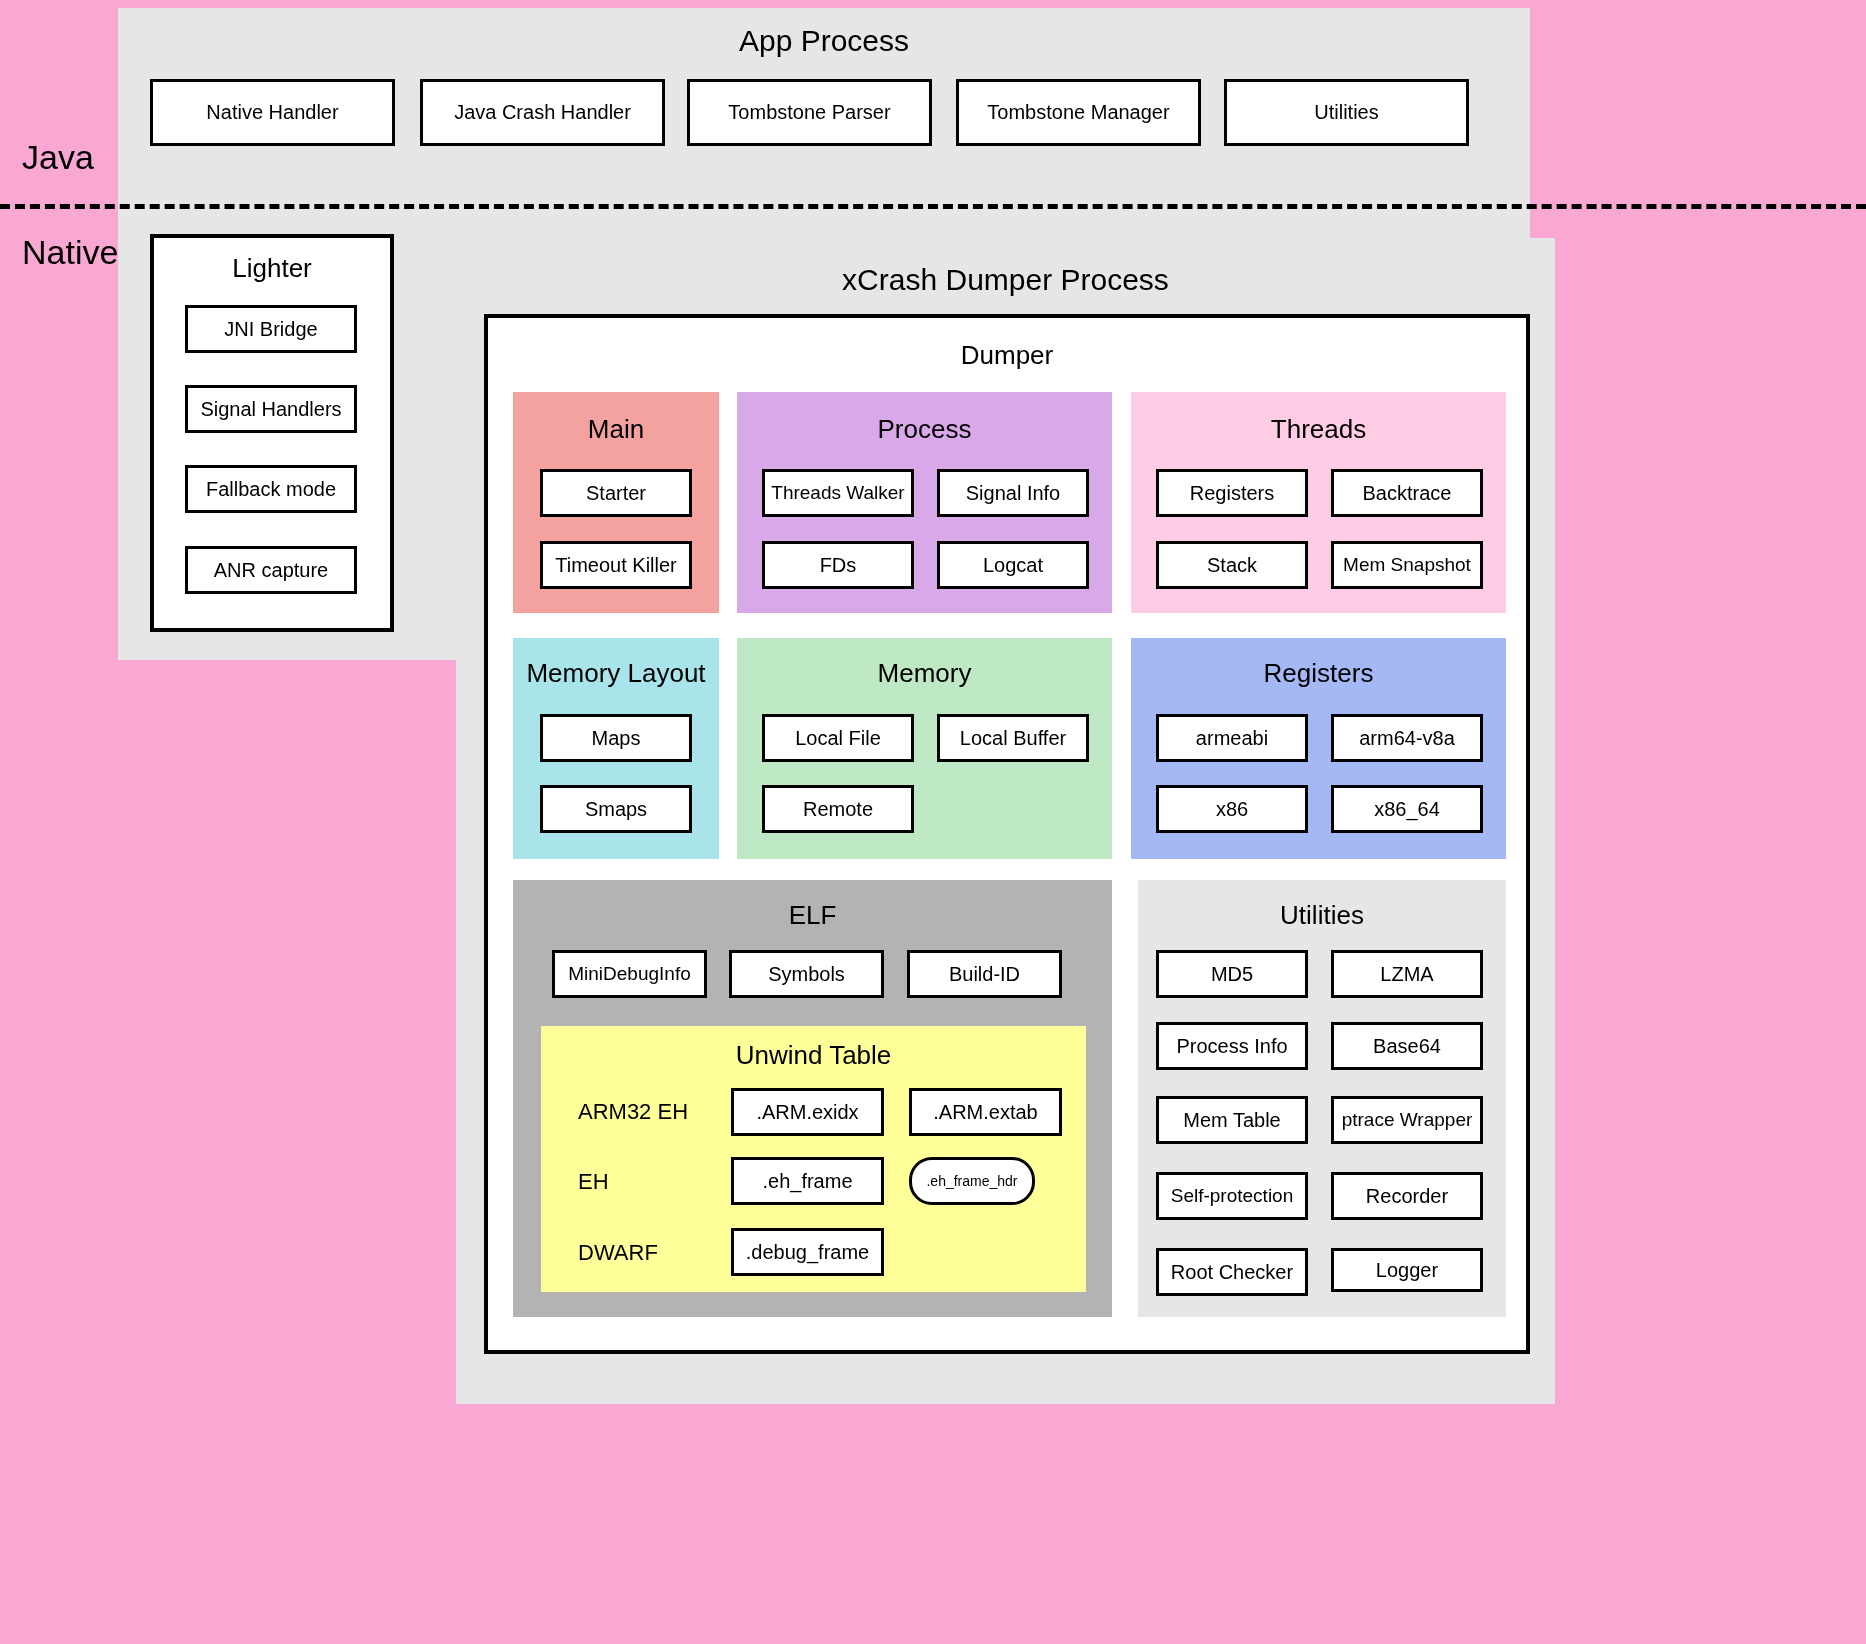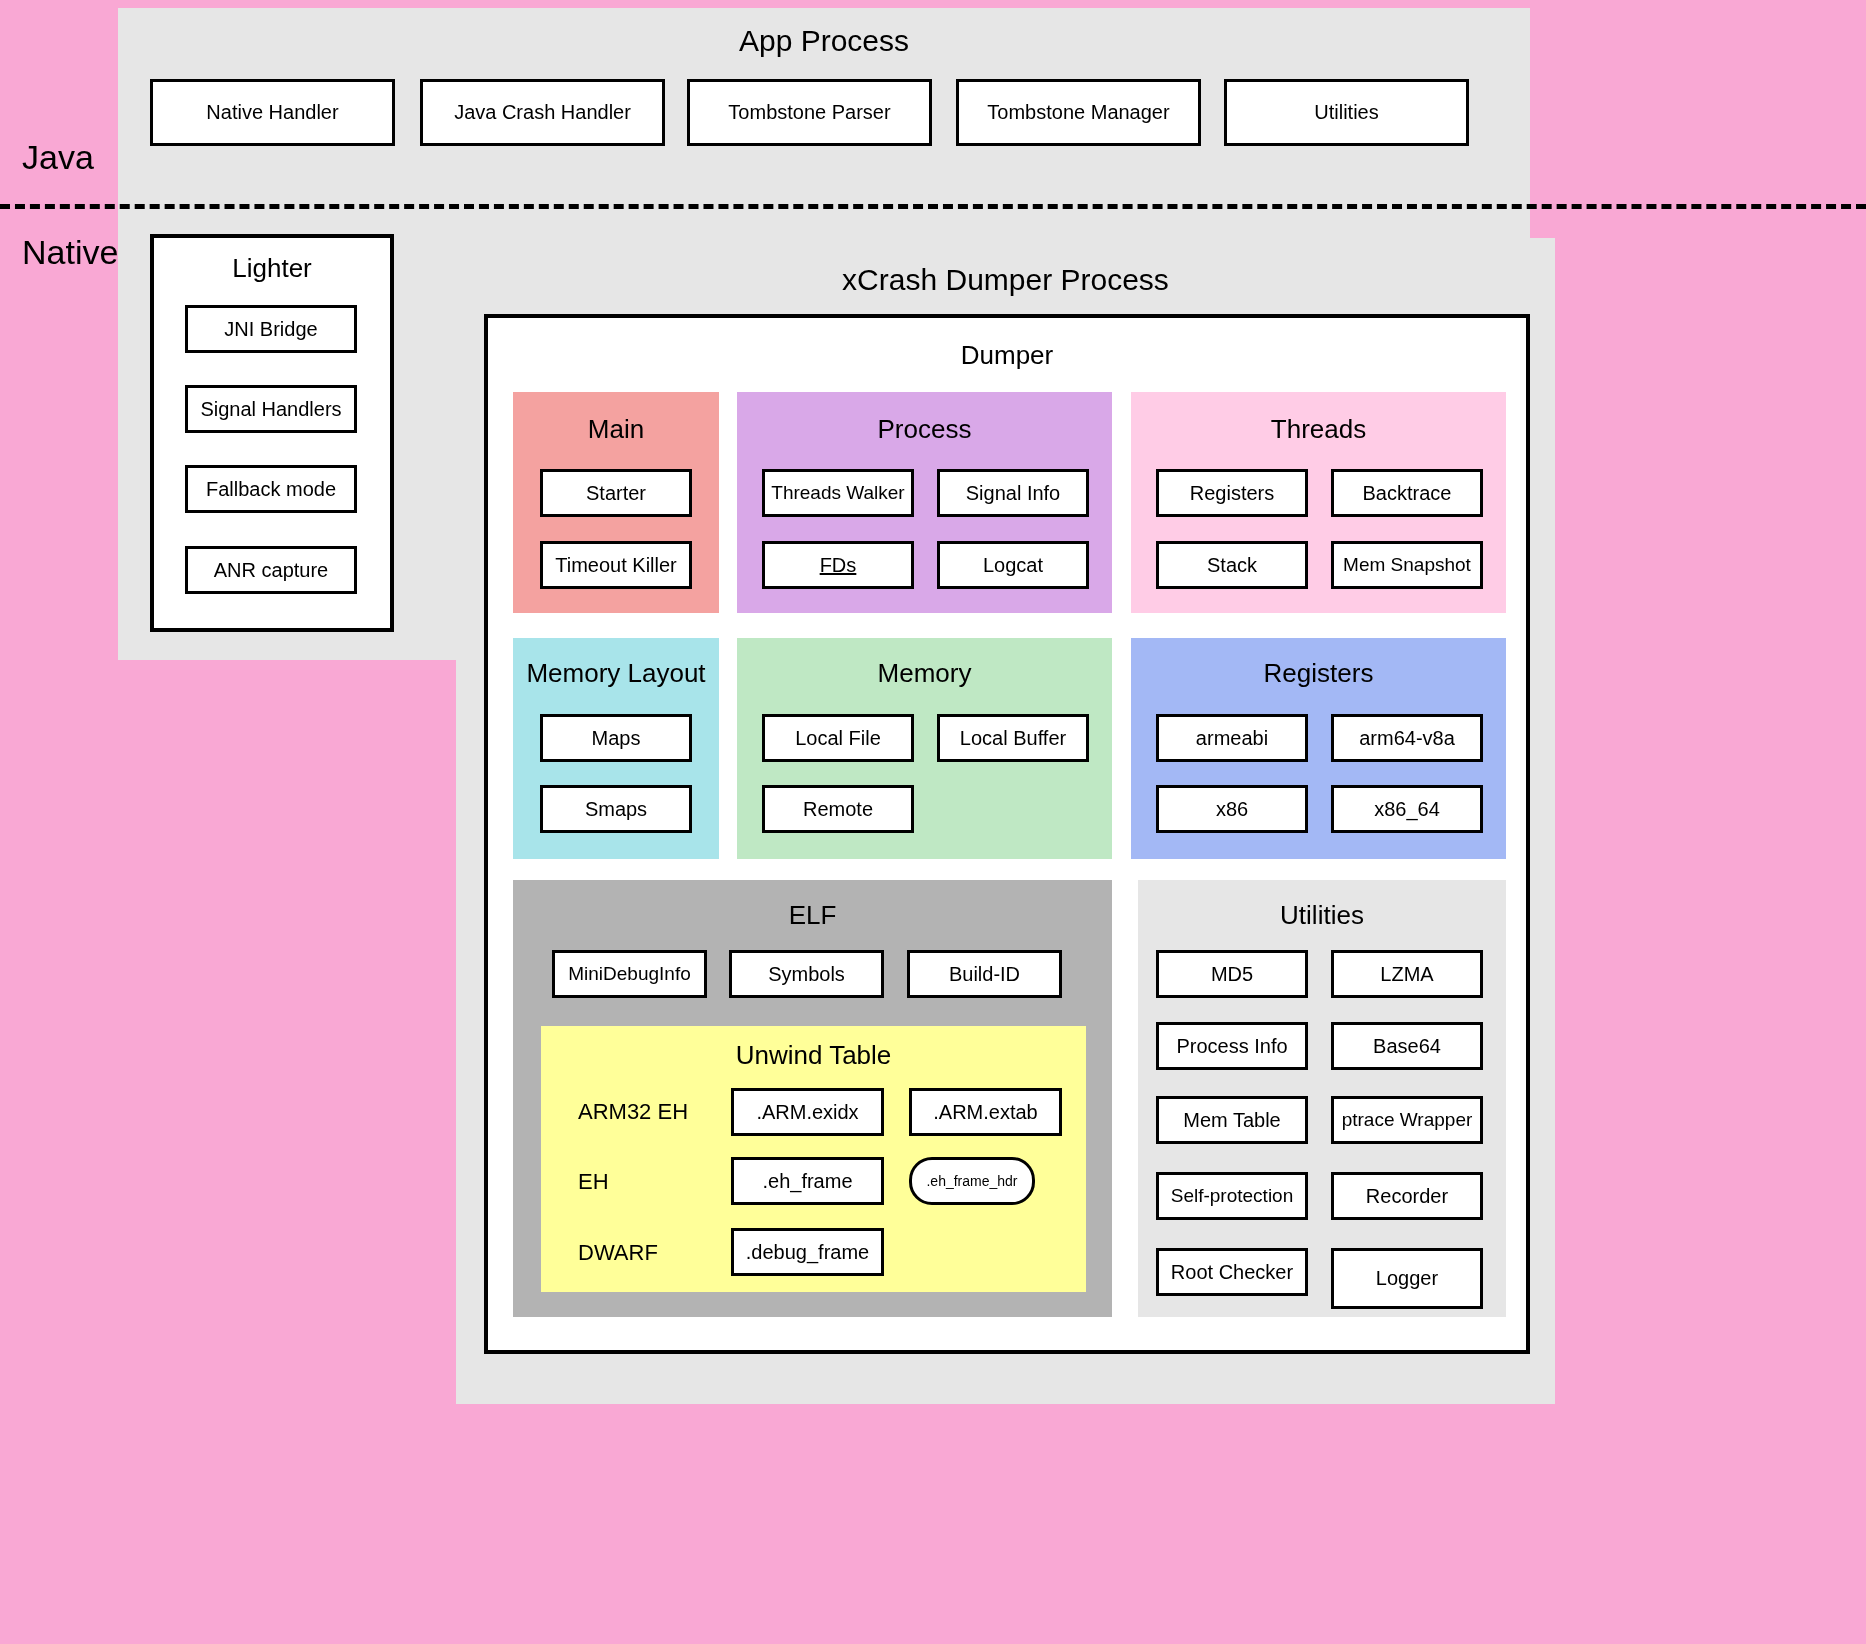--- a/index.html
+++ b/index.html
@@ -129,21 +129,21 @@
 
   <div class="abs panel" style="left:513px;top:392px;width:206px;height:221px;background:#f4a2a0;"></div>
   <div class="abs panel-title" style="left:513px;top:416px;width:206px;">Main</div>
   <div class="abs hardbox" style="left:540px;top:469px;width:152px;height:48px;">Starter</div>
   <div class="abs hardbox" style="left:540px;top:541px;width:152px;height:48px;">Timeout Killer</div>
 
   <div class="abs panel" style="left:737px;top:392px;width:375px;height:221px;background:#d9a8e8;"></div>
   <div class="abs panel-title" style="left:737px;top:416px;width:375px;">Process</div>
   <div class="abs hardbox" style="left:762px;top:469px;width:152px;height:48px;font-size:19px;">Threads Walker</div>
   <div class="abs hardbox" style="left:937px;top:469px;width:152px;height:48px;">Signal Info</div>
-  <div class="abs hardbox" style="left:762px;top:541px;width:152px;height:48px;text-decoration:underline;">FDs</div>
+  <div class="abs hardbox" style="left:762px;top:541px;width:152px;height:48px;">FDs</div>
   <div class="abs hardbox" style="left:937px;top:541px;width:152px;height:48px;">Logcat</div>
 
   <div class="abs panel" style="left:1131px;top:392px;width:375px;height:221px;background:#ffcce6;"></div>
   <div class="abs panel-title" style="left:1131px;top:416px;width:375px;">Threads</div>
   <div class="abs hardbox" style="left:1156px;top:469px;width:152px;height:48px;">Registers</div>
   <div class="abs hardbox" style="left:1331px;top:469px;width:152px;height:48px;">Backtrace</div>
   <div class="abs hardbox" style="left:1156px;top:541px;width:152px;height:48px;">Stack</div>
   <div class="abs hardbox" style="left:1331px;top:541px;width:152px;height:48px;font-size:19px;">Mem Snapshot</div>
 
   <div class="abs panel" style="left:513px;top:638px;width:206px;height:221px;background:#a8e4ea;"></div>
@@ -193,15 +193,15 @@
   <div class="abs hardbox" style="left:1156px;top:1022px;width:152px;height:48px;">Process Info</div>
   <div class="abs hardbox" style="left:1331px;top:1022px;width:152px;height:48px;">Base64</div>
 
   <div class="abs hardbox" style="left:1156px;top:1096px;width:152px;height:48px;">Mem Table</div>
   <div class="abs hardbox" style="left:1331px;top:1096px;width:152px;height:48px;font-size:19px;">ptrace Wrapper</div>
 
   <div class="abs hardbox" style="left:1156px;top:1172px;width:152px;height:48px;font-size:19px;">Self-protection</div>
   <div class="abs hardbox" style="left:1331px;top:1172px;width:152px;height:48px;">Recorder</div>
 
   <div class="abs hardbox" style="left:1156px;top:1248px;width:152px;height:48px;">Root Checker</div>
-  <div class="abs hardbox" style="left:1331px;top:1248px;width:152px;height:61px;">Logger</div>
+  <div class="abs hardbox" style="left:1331px;top:1248px;width:152px;height:44px;">Logger</div>
 
 </div>
 
 </body></html>

